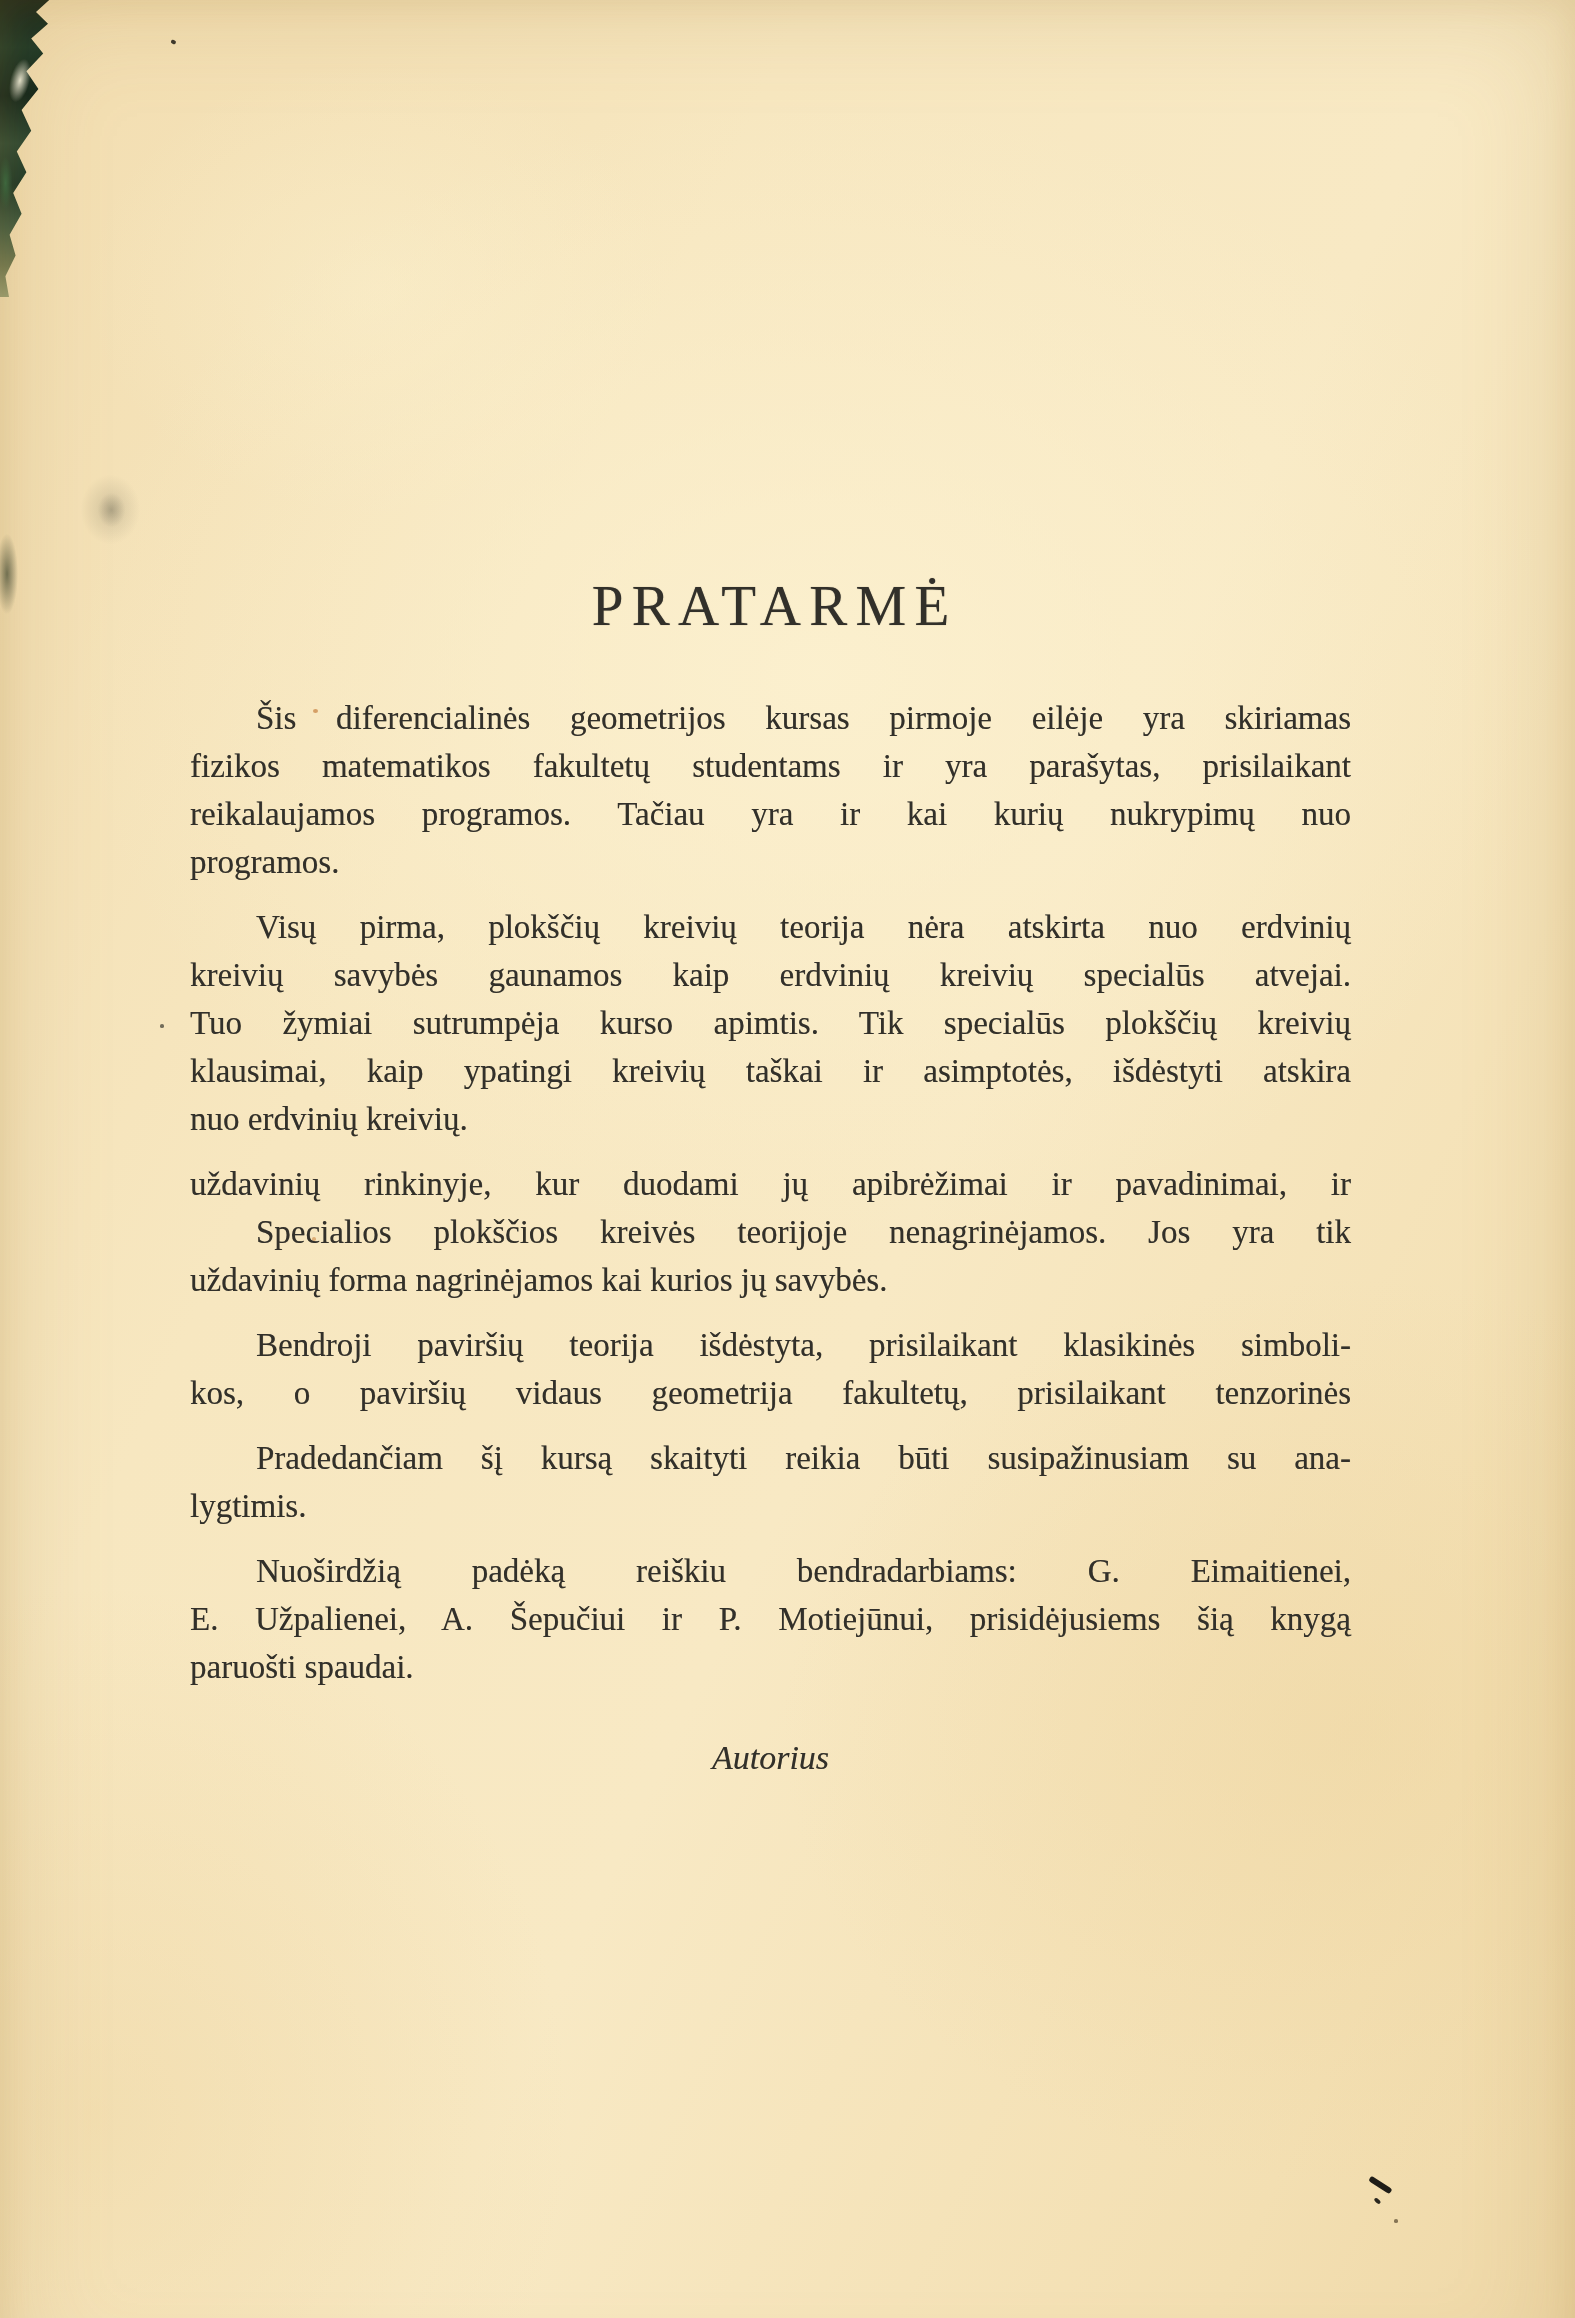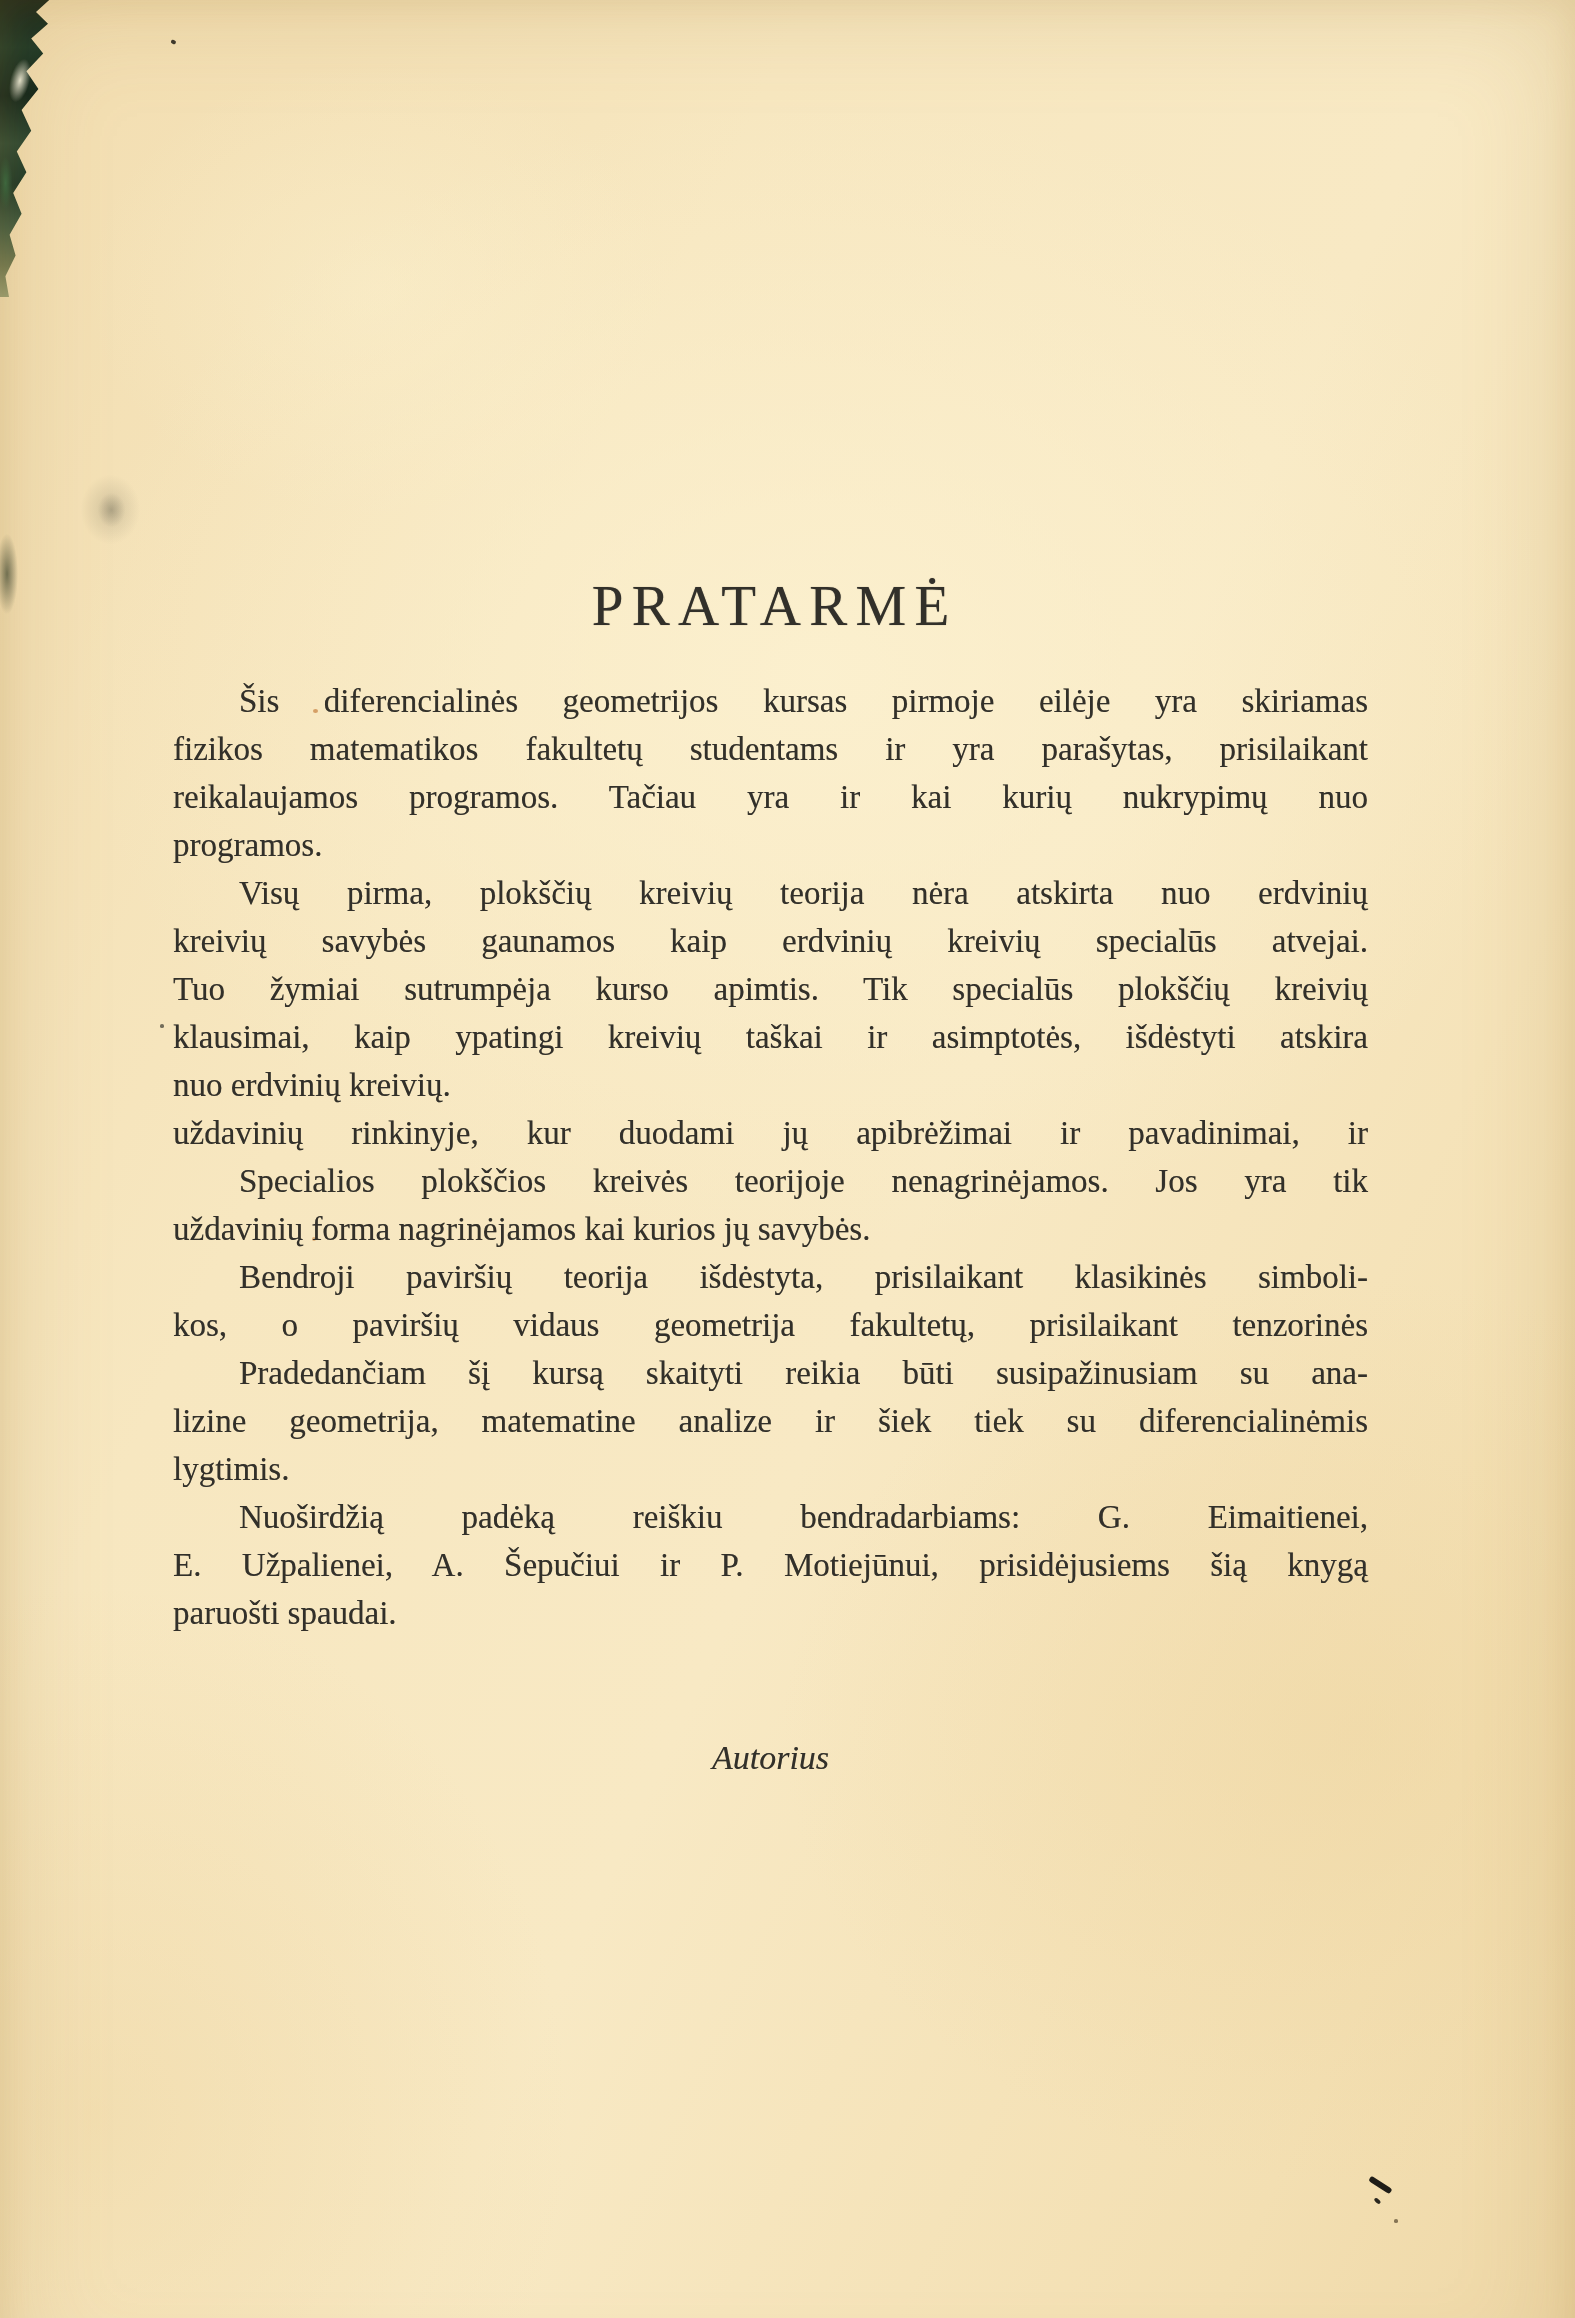--- a/index.html
+++ b/index.html
@@ -80,21 +80,21 @@
     letter-spacing:8.3px;padding-left:8.3px;box-sizing:border-box;
     color:var(--ink);
     text-shadow:0 0 0.9px rgba(46,44,36,.55);
   }
   .body-text{
     position:absolute;left:173px;top:677px;width:1195px;
     font-size:33px;line-height:48px;
     color:var(--ink);
     text-shadow:0.2px 0.2px 0.6px rgba(46,44,36,.45);
   }
-  .para{margin:0;}
+  .para{margin:17px;}
   .line{text-align:justify;text-align-last:justify;}
   .line.first{text-indent:66px;}
   .line.last{text-align-last:left;}
   .signature{
     position:absolute;left:173px;top:1738px;width:1195px;
     text-align:center;font-style:italic;
     font-size:34px;line-height:40px;
     color:var(--ink);
     text-shadow:0.2px 0.2px 0.6px rgba(46,44,36,.45);
   }
@@ -137,21 +137,20 @@
         <div class="line">uždavinių rinkinyje, kur duodami jų apibrėžimai ir pavadinimai, ir</div>
         <div class="line first">Specialios plokščios kreivės teorijoje nenagrinėjamos. Jos yra tik</div>
         <div class="line last">uždavinių forma nagrinėjamos kai kurios jų savybės.</div>
       </div>
       <div class="para">
         <div class="line first">Bendroji paviršių teorija išdėstyta, prisilaikant klasikinės simboli-</div>
         <div class="line">kos, o paviršių vidaus geometrija fakultetų, prisilaikant tenzorinės</div>
       </div>
       <div class="para">
         <div class="line first">Pradedančiam šį kursą skaityti reikia būti susipažinusiam su ana-</div>
-        <div class="line">lizine geometrija, matematine analize ir šiek tiek su diferencialinėmis</div>
         <div class="line last">lygtimis.</div>
       </div>
       <div class="para">
         <div class="line first">Nuoširdžią padėką reiškiu bendradarbiams: G. Eimaitienei,</div>
         <div class="line">E. Užpalienei, A. Šepučiui ir P. Motiejūnui, prisidėjusiems šią knygą</div>
         <div class="line last">paruošti spaudai.</div>
       </div>
     </div>
 
   <div class="signature">Autorius</div>

